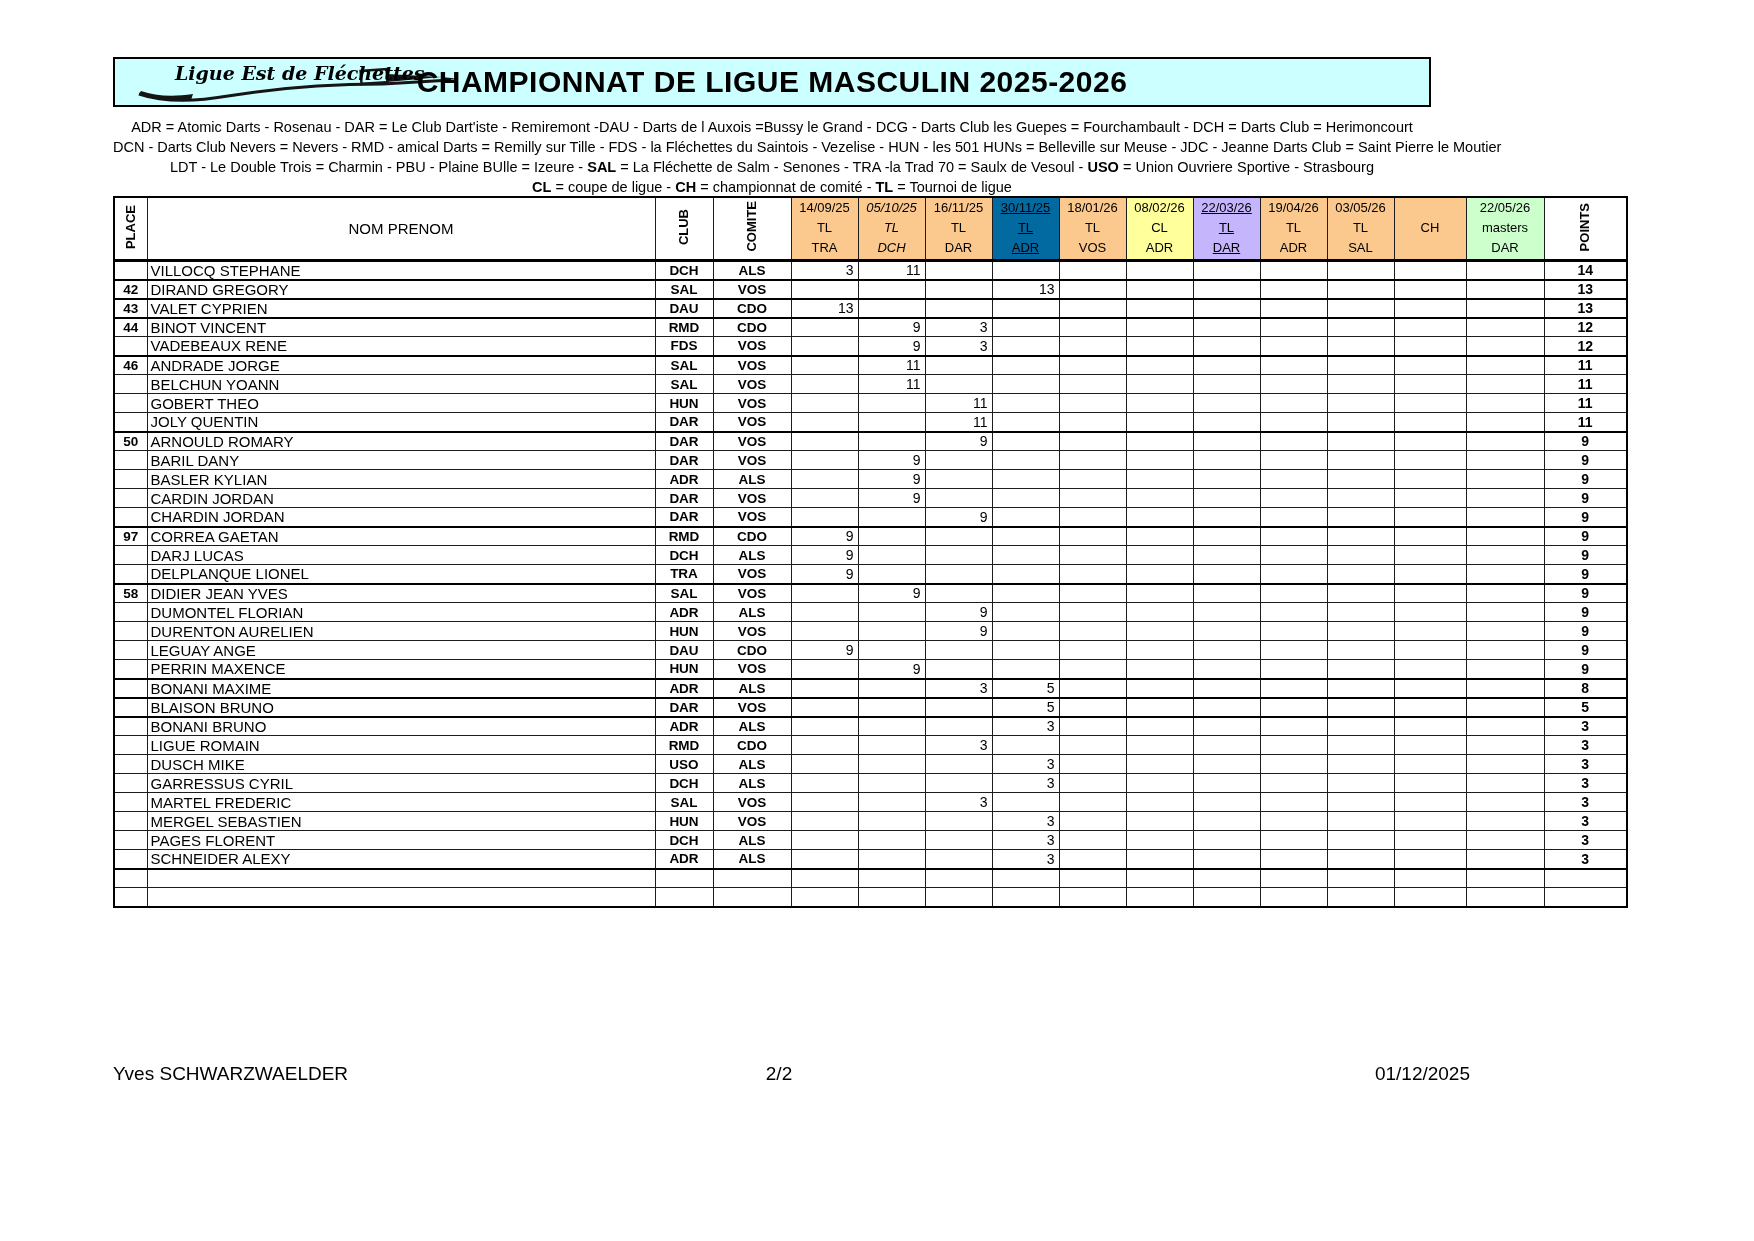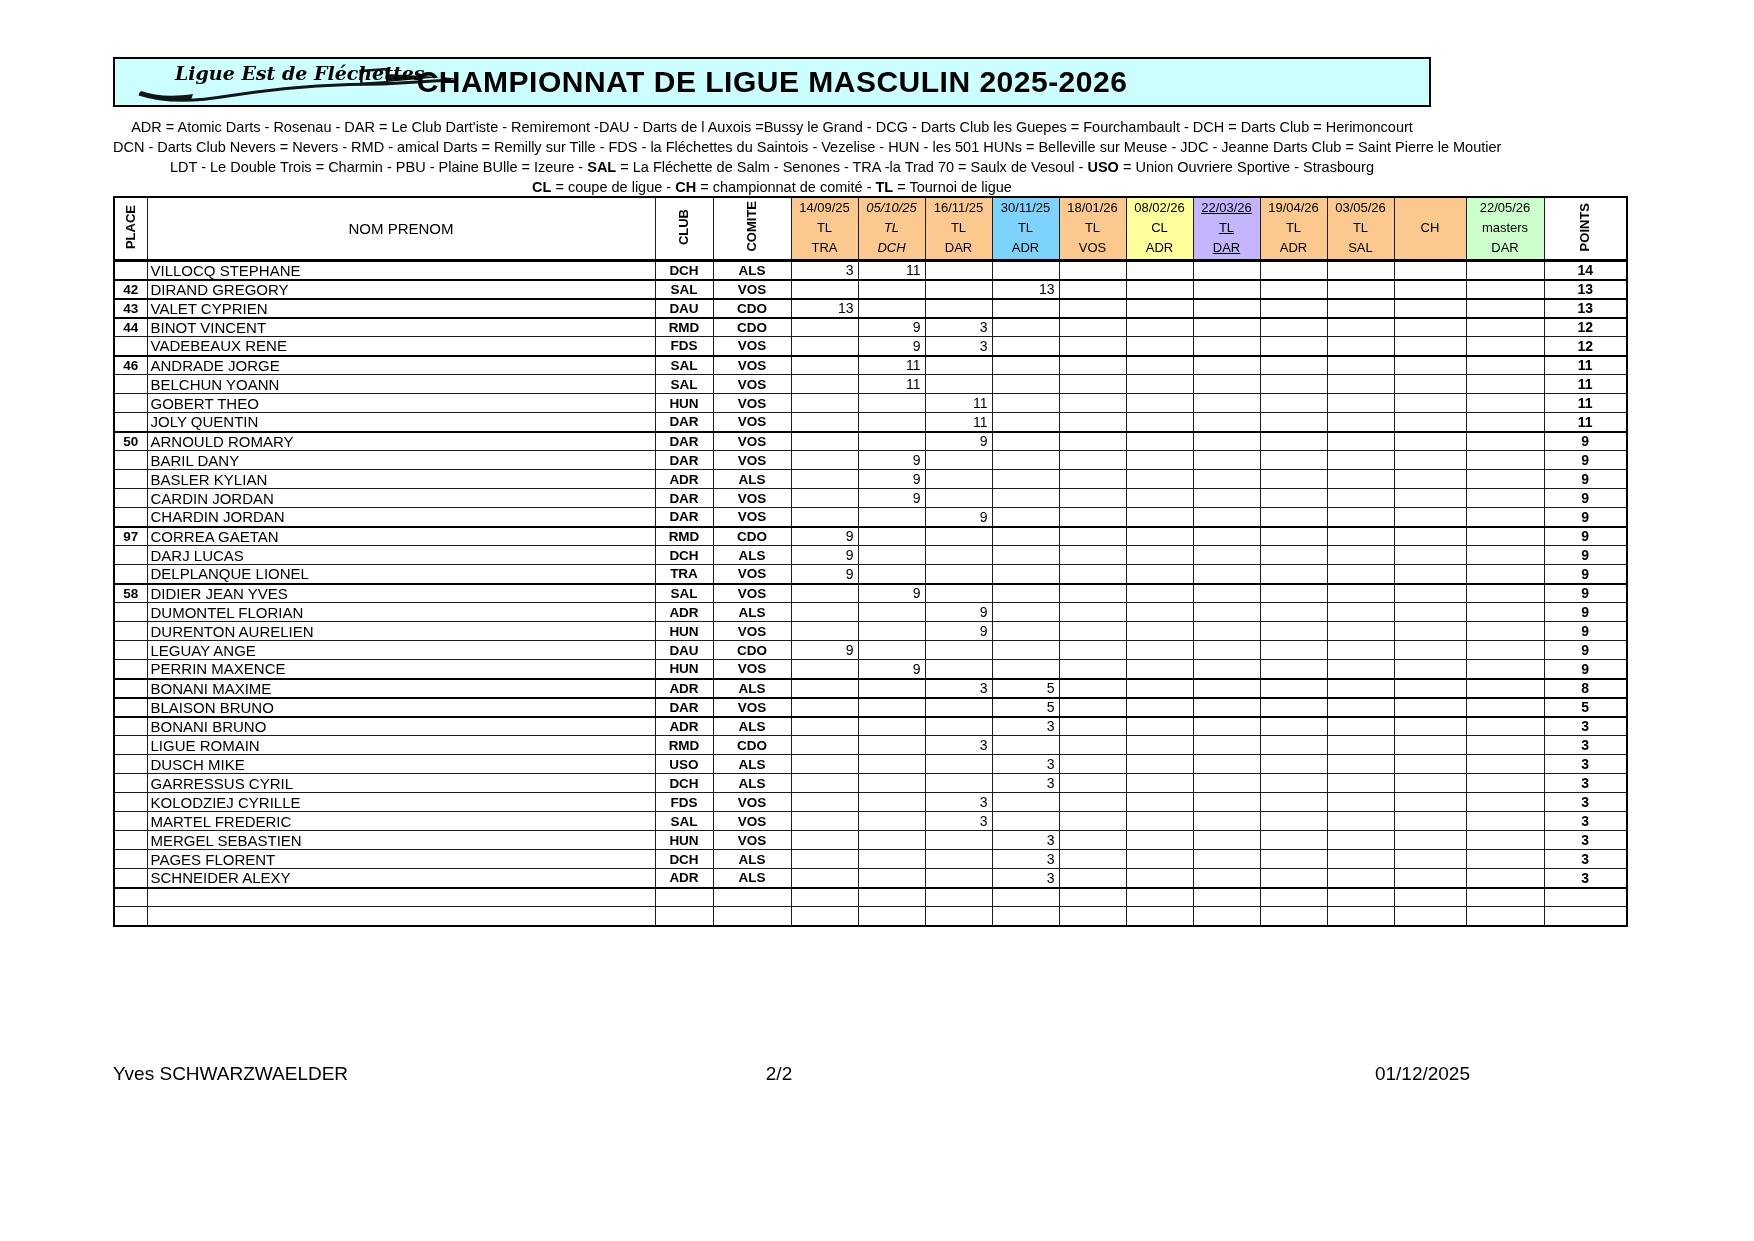--- a/index.html
+++ b/index.html
@@ -112,21 +112,21 @@
           <th class="col-event" style="background: rgb(251, 200, 142); font-style: italic;">
             <div class="ev-date">05/10/25</div>
             <div class="ev-type">TL</div>
             <div class="ev-host">DCH</div>
           </th>
           <th class="col-event" style="background: rgb(251, 200, 142);">
             <div class="ev-date">16/11/25</div>
             <div class="ev-type">TL</div>
             <div class="ev-host">DAR</div>
           </th>
-          <th class="col-event" style="background: #7dd3fc;">
+          <th class="col-event" style="background: #0369a1; text-decoration: underline;">
             <div class="ev-date">30/11/25</div>
             <div class="ev-type">TL</div>
             <div class="ev-host">ADR</div>
           </th>
           <th class="col-event" style="background: rgb(251, 200, 142);">
             <div class="ev-date">18/01/26</div>
             <div class="ev-type">TL</div>
             <div class="ev-host">VOS</div>
           </th>
           <th class="col-event" style="background: rgb(255, 255, 155);">
@@ -651,38 +651,20 @@
         </tr>
         <tr>
           <td class="place"></td>
           <td class="name">GARRESSUS CYRIL</td>
           <td class="club">DCH</td>
           <td class="comite">ALS</td>
           <td class="score"></td>
           <td class="score"></td>
           <td class="score"></td>
           <td class="score">3</td>
-          <td class="score"></td>
-          <td class="score"></td>
-          <td class="score"></td>
-          <td class="score"></td>
-          <td class="score"></td>
-          <td class="score"></td>
-          <td class="score"></td>
-          <td class="pts">3</td>
-        </tr>
-        <tr>
-          <td class="place"></td>
-          <td class="name">KOLODZIEJ CYRILLE</td>
-          <td class="club">FDS</td>
-          <td class="comite">VOS</td>
-          <td class="score"></td>
-          <td class="score"></td>
-          <td class="score">3</td>
-          <td class="score"></td>
           <td class="score"></td>
           <td class="score"></td>
           <td class="score"></td>
           <td class="score"></td>
           <td class="score"></td>
           <td class="score"></td>
           <td class="score"></td>
           <td class="pts">3</td>
         </tr>
         <tr>

